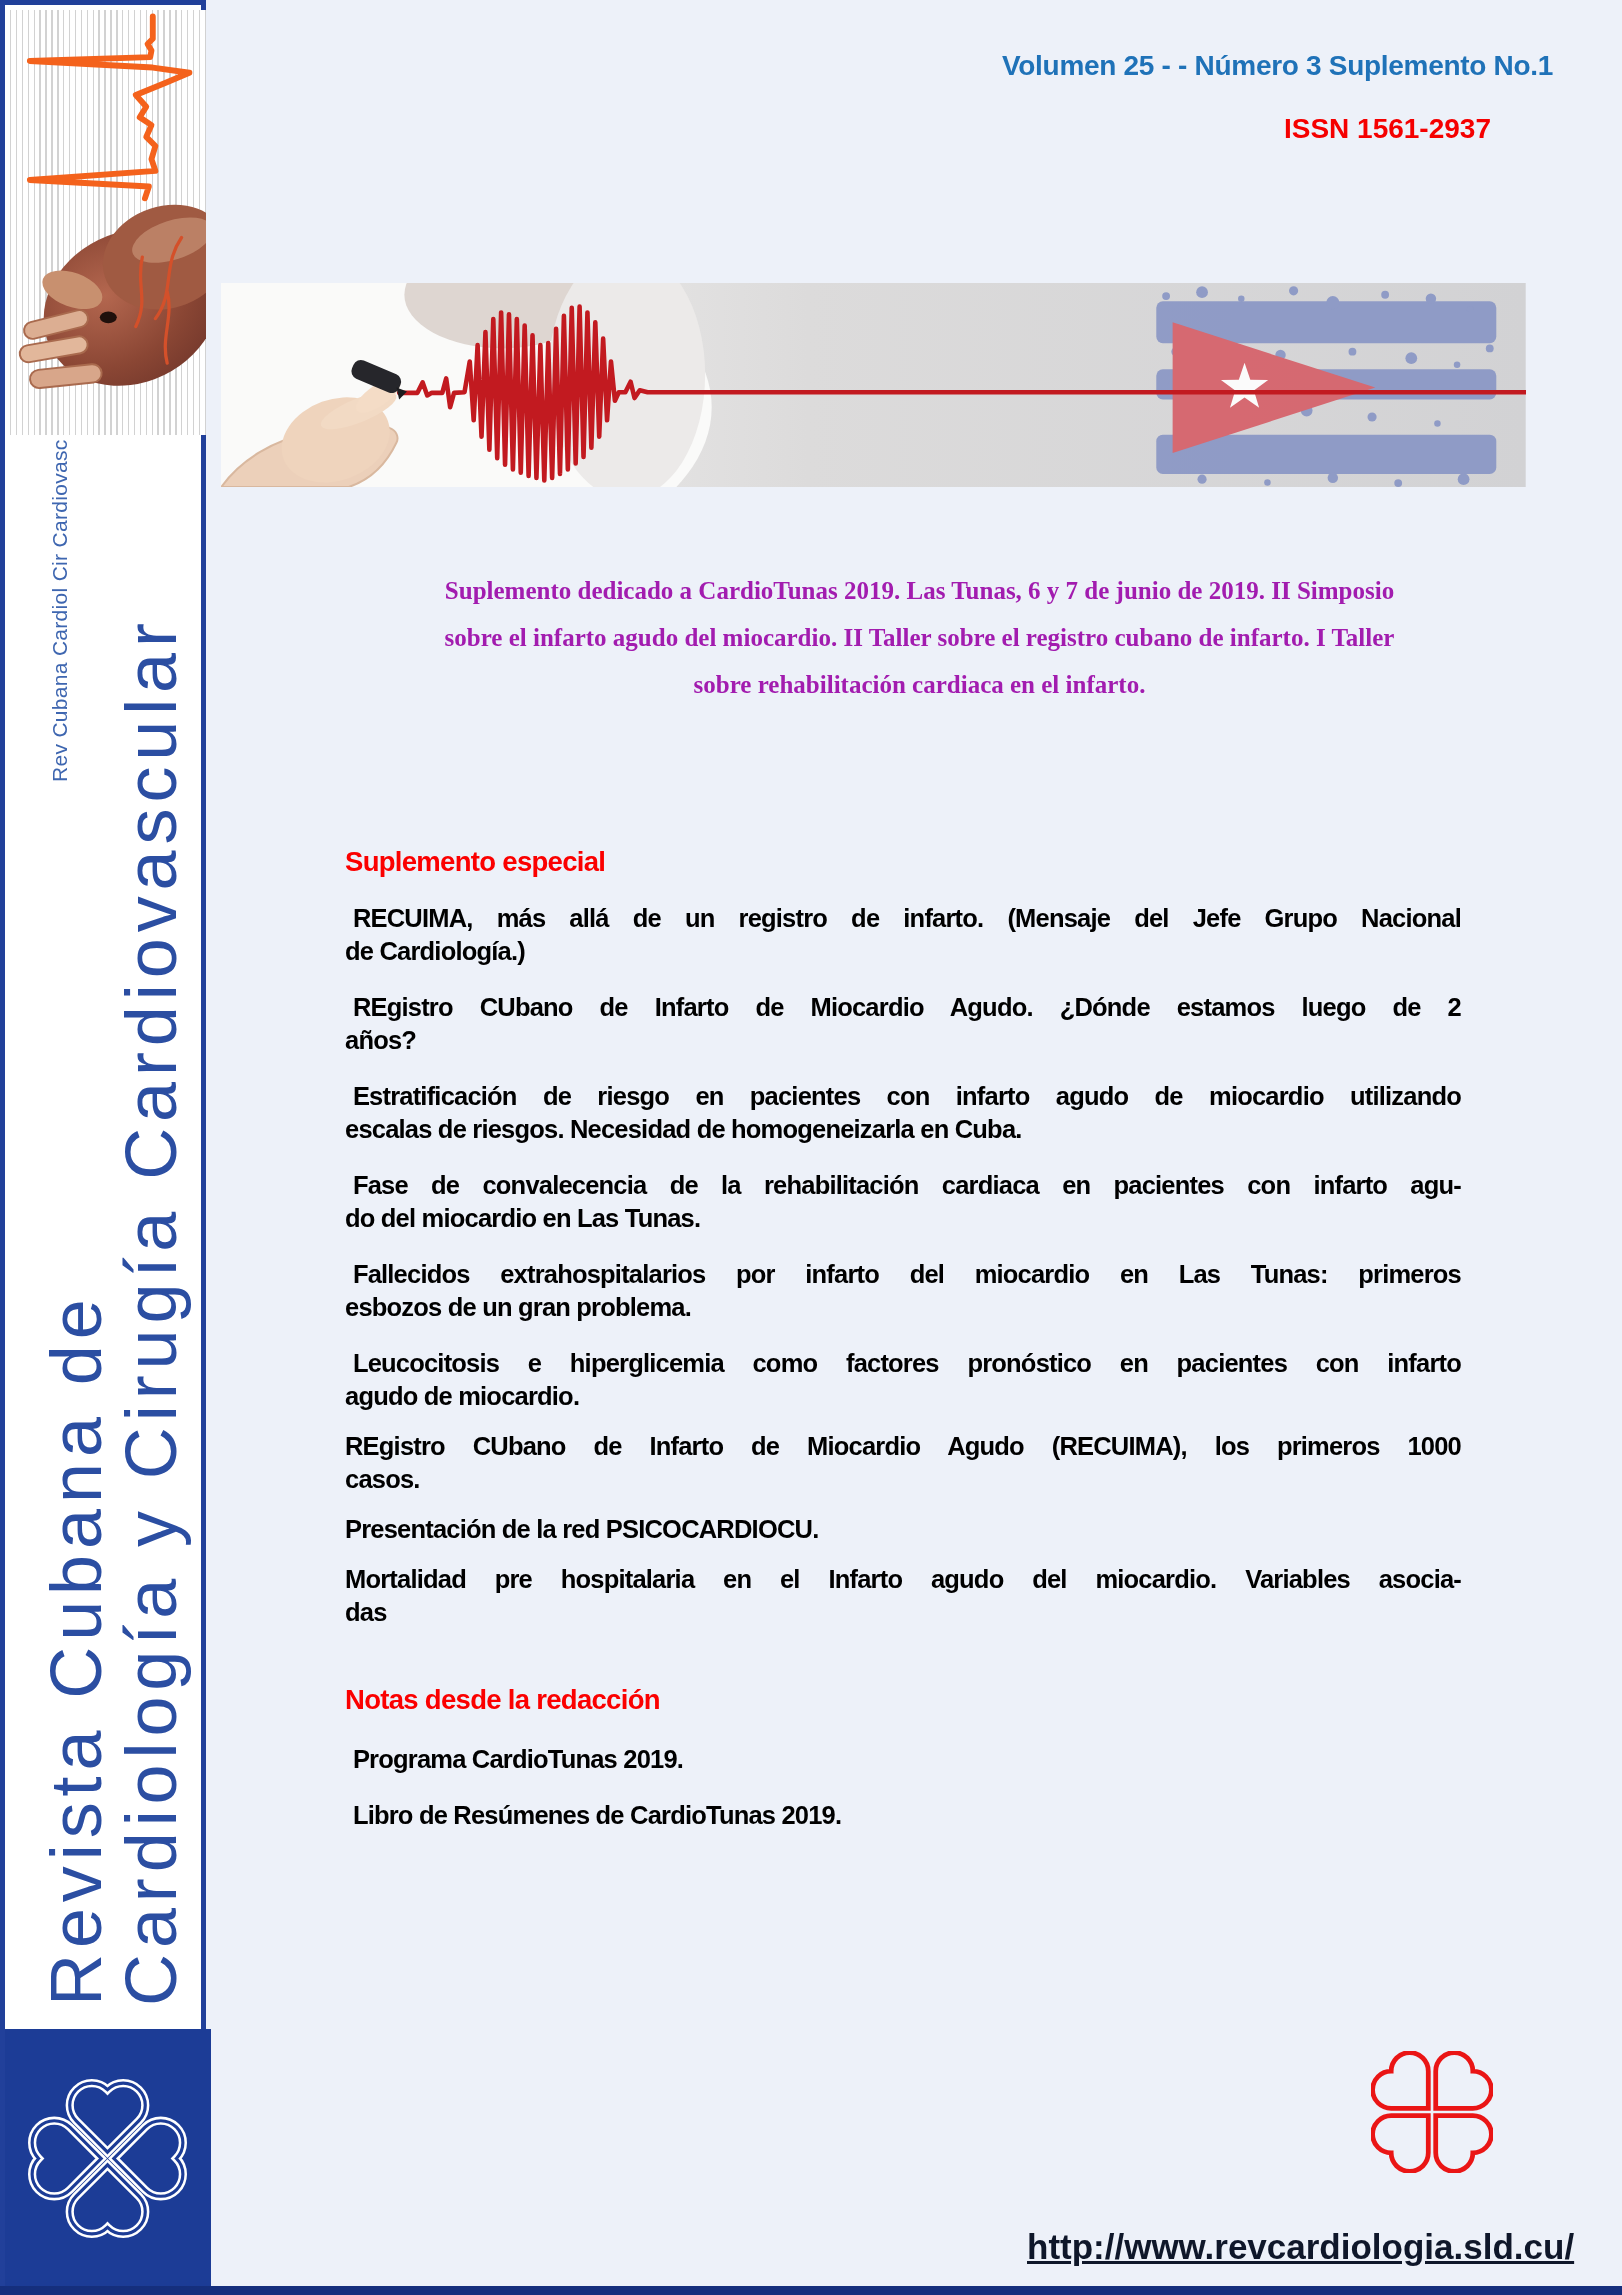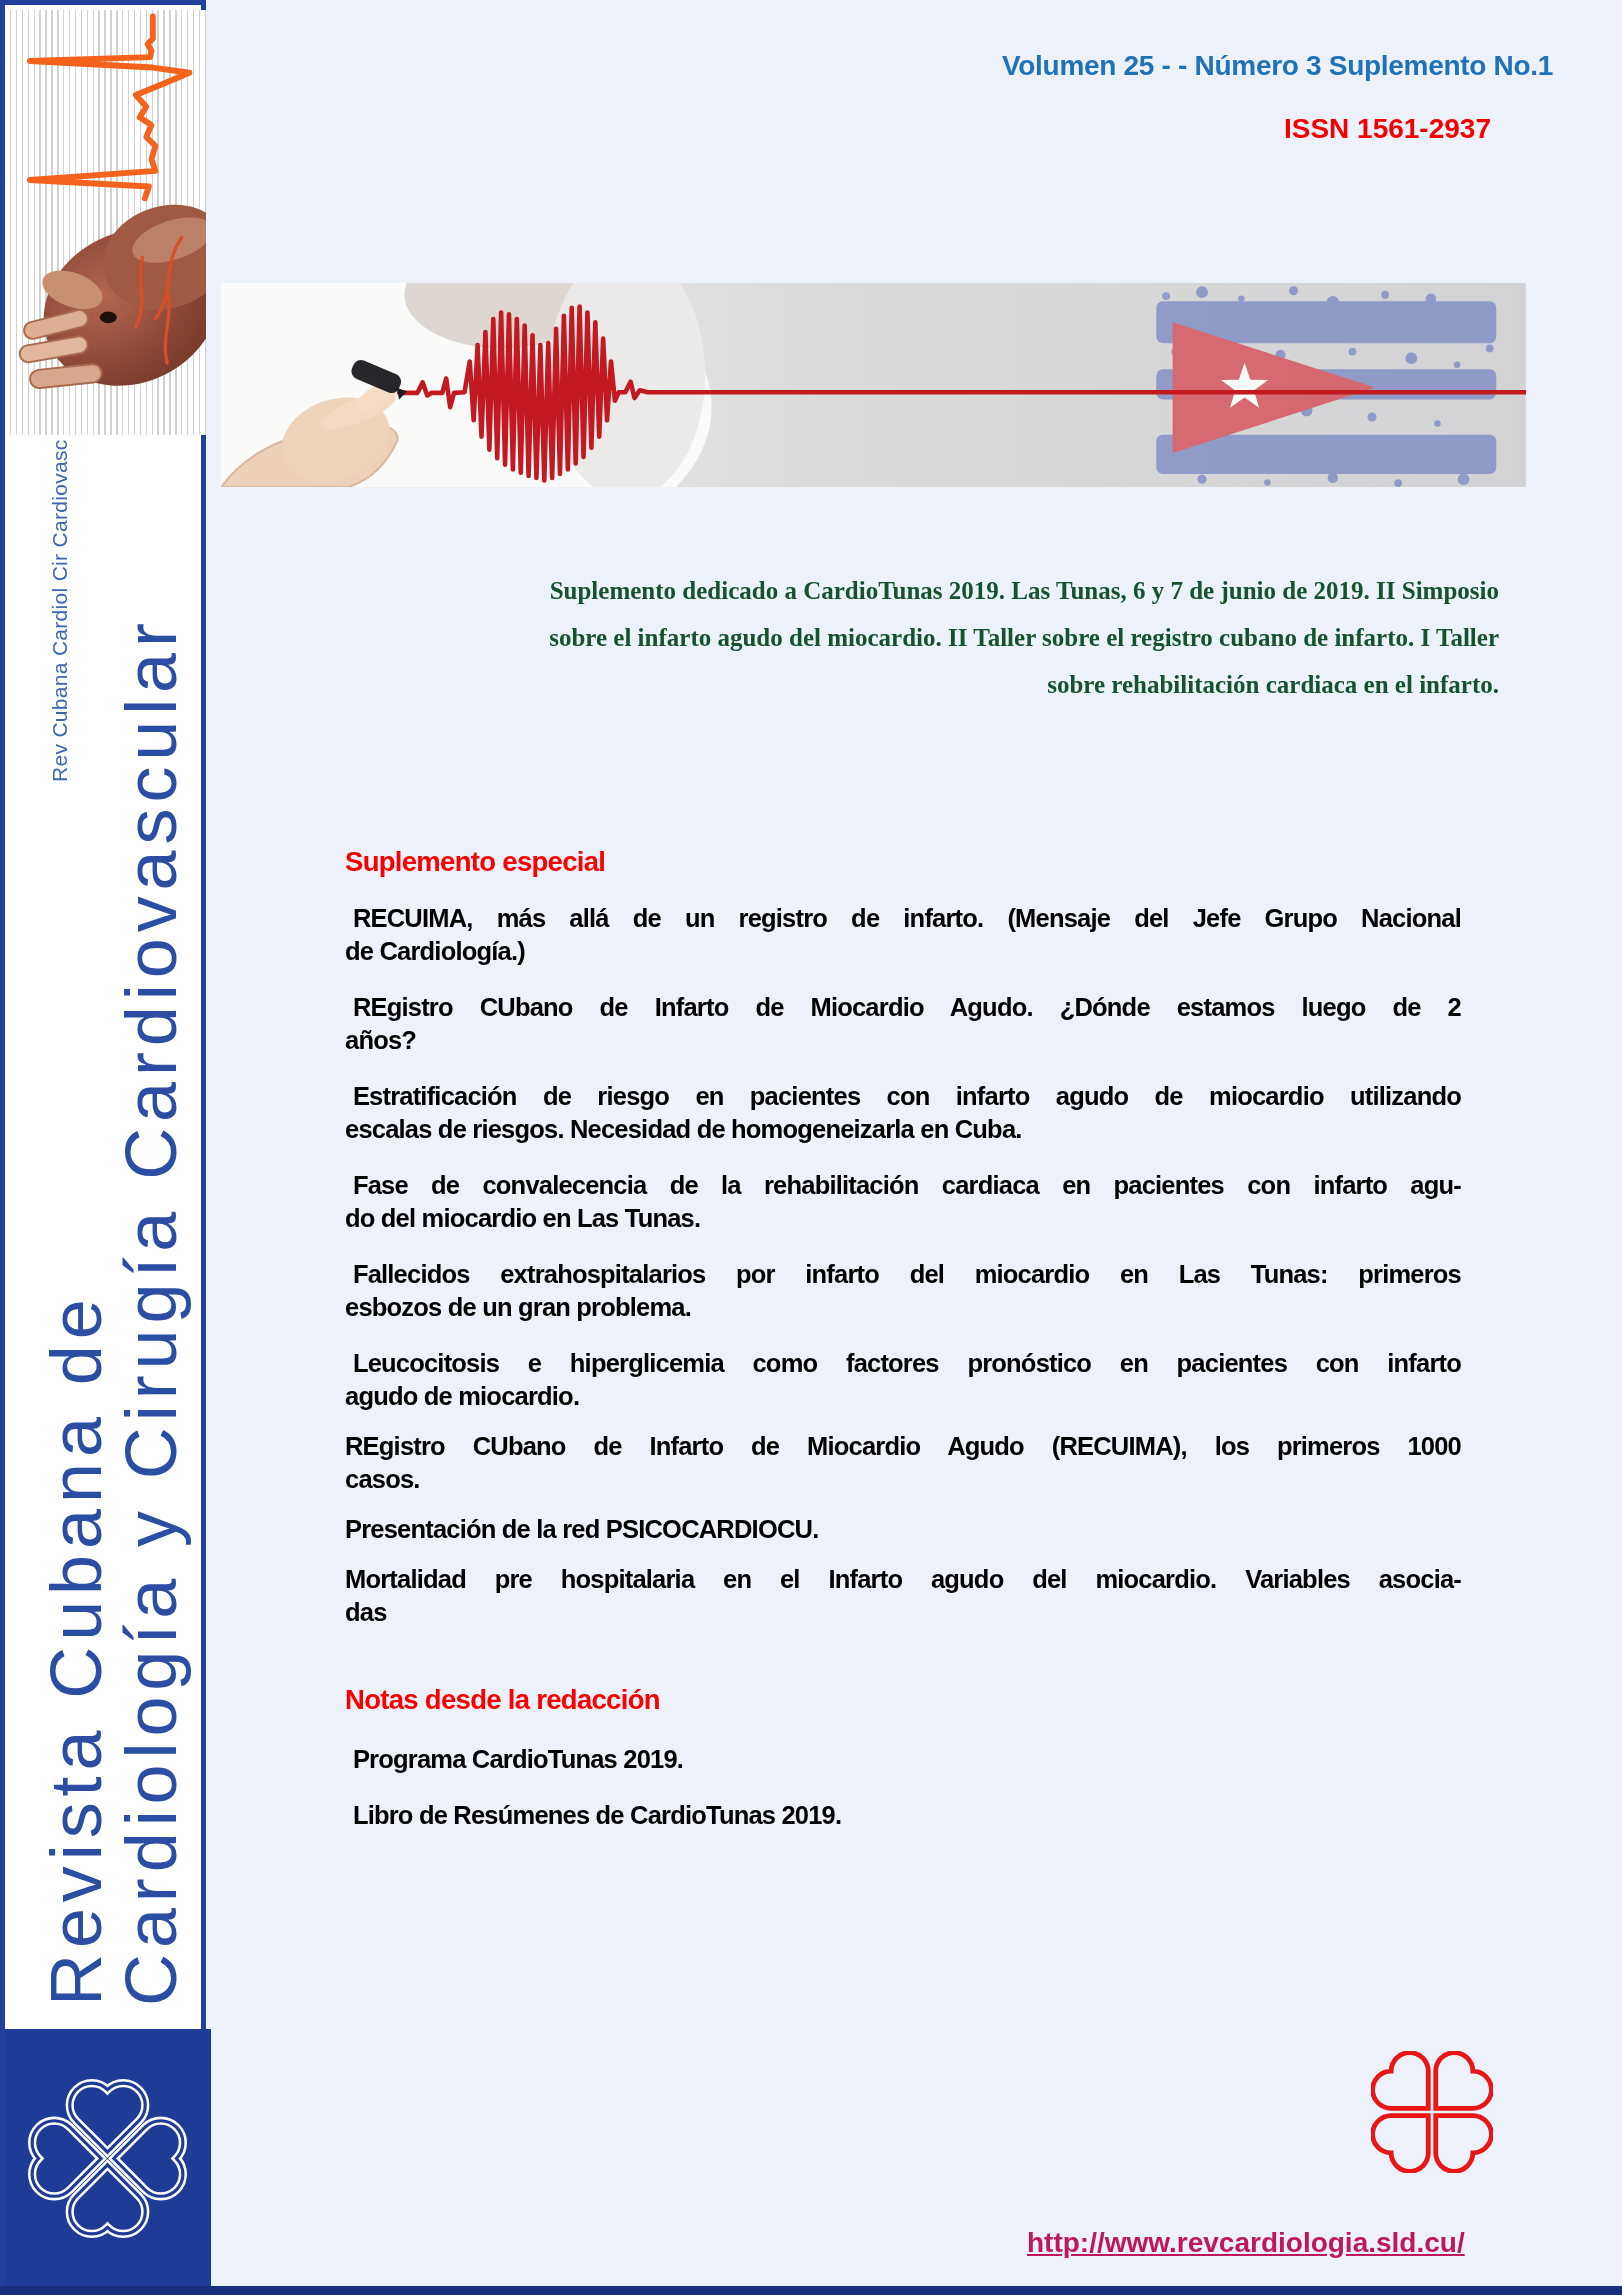--- a/index.html
+++ b/index.html
@@ -21,35 +21,35 @@
   .side-title div{font-size:72px;line-height:75px;letter-spacing:5.9px;white-space:nowrap;}
   .side-block{position:absolute;left:0;top:2024px;width:206px;height:272px;background:#1C3C96;}
   .footer-bar{position:absolute;left:0;top:2286px;width:1623px;height:9.2px;background:#152F7D;}
   
   .vol{position:absolute;top:50px;right:70px;font-size:28px;font-weight:bold;
     color:#1F72B8;letter-spacing:-0.3px;}
   .issn{position:absolute;top:113px;right:132px;font-size:28px;font-weight:bold;color:#F50000;}
   
   .banner{position:absolute;left:221px;top:283px;width:1305px;height:204px;}
   
-  .intro{position:absolute;left:282px;top:567px;width:1217px;text-align:right;
-    font-family:"Liberation Serif",serif;font-weight:bold;font-size:25px;color:#14532d;}
+  .intro{position:absolute;left:311px;top:567px;width:1217px;text-align:center;
+    font-family:"Liberation Serif",serif;font-weight:bold;font-size:25px;color:#a21caf;}
   .intro div{line-height:47px;}
   .sec{position:absolute;left:345px;width:1116px;color:#000;}
   .sec1{top:845px;}
   .sec2{top:1683px;}
   .sec-heading{color:#FB0000;font-size:27.5px;font-weight:bold;line-height:34px;
     letter-spacing:-0.7px;margin-bottom:17px;}
   .sec2 .sec-heading{margin-bottom:26px;}
   .item{font-weight:bold;font-size:25.5px;letter-spacing:-0.8px;line-height:33px;margin-bottom:17px;}
   .sec2 .item{margin-bottom:15.7px;}
   .jl{text-align:justify;text-align-last:justify;}
   .ind{padding-left:7.9px;margin-top:23px;}
   
-  .url{position:absolute;left:1027px;top:2227px;font-size:28px;font-weight:bold;color:#be185d;}
+  .url{position:absolute;left:1027px;top:2227px;font-size:35px;font-weight:bold;color:#0f172a;}
   .red-logo{position:absolute;left:1371px;top:2051px;width:122px;height:122px;}
   .blue-logo{position:absolute;left:14.4px;top:41px;width:177px;height:177px;}
 </style>
 </head>
 <body>
 
 <div class="sidebar">
   <div class="side-img">
     <svg width="196" height="425" viewBox="0 0 299 650">
       <defs>

